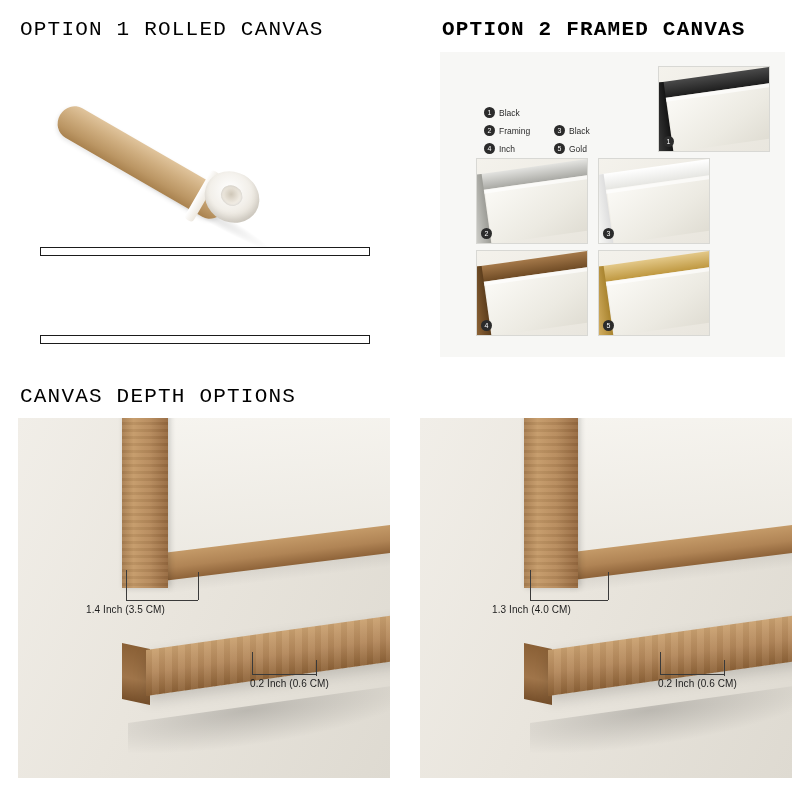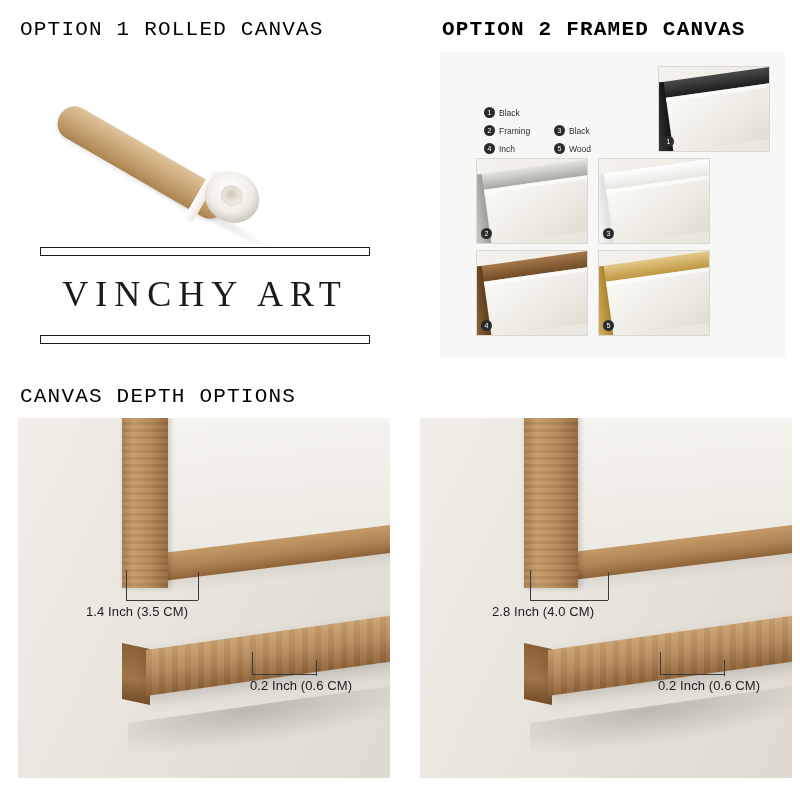--- a/index.html
+++ b/index.html
@@ -315,21 +315,21 @@
     position: absolute;
     left: 110px; top: 284px;
     width: 300px; height: 40px;
     background: radial-gradient(ellipse at 40% 10%, rgba(0,0,0,.18) 0%, rgba(0,0,0,0) 70%);
     transform: skewY(-8deg);
   }
 
   .dim-label {
     position: absolute;
     font-family: "Liberation Sans", sans-serif;
-    font-size: 13px;
+    font-size: 10px;
     color: #1d1d1d;
     white-space: nowrap;
     letter-spacing: .1px;
   }
   .dim-line {
     position: absolute;
     border-top: 1px solid #3a3a3a;
   }
   .dim-tick {
     position: absolute;
@@ -354,21 +354,20 @@
 
 <div id="logo-block">
   <div class="logo-rule r1"></div>
   <div class="logo-rule r2"></div>
   <div class="logo-rule r3"></div>
   <div class="logo-rule r4"></div>
   <div class="logo-tick" style="left:0px;  top:4px;  height:8px;"></div>
   <div class="logo-tick" style="left:329px;top:4px;  height:8px;"></div>
   <div class="logo-tick" style="left:0px;  top:92px; height:8px;"></div>
   <div class="logo-tick" style="left:329px;top:92px; height:8px;"></div>
-  <div class="logo-text">VINCHY ART</div>
 </div>
 
 <div class="section-title" id="title-opt2">OPTION 2 FRAMED CANVAS</div>
 
 <div id="opt2-panel">
 
 
   <div class="swatch-list">
     <div class="swatch-row">
       <div class="swatch-item">
@@ -386,21 +385,21 @@
         <span class="swatch-label">Black</span>
       </div>
     </div>
     <div class="swatch-row">
       <div class="swatch-item">
         <span class="bullet">4</span>
         <span class="swatch-label">Inch</span>
       </div>
       <div class="swatch-item">
         <span class="bullet">5</span>
-        <span class="swatch-label">Wood</span>
+        <span class="swatch-label">Gold</span>
       </div>
     </div>
   </div>
 
   <div class="frame-cell" id="cell-1">
     <div class="fr-canvas"></div>
     <div class="fr-outer">
       <div class="fr-inner"></div>
       <div class="fr-bar-h" style="background:linear-gradient(180deg,#4a4a4a,#1e1e1e);"></div>
       <div class="fr-bar-v" style="background:linear-gradient(90deg,#3a3a3a,#141414);"></div>
@@ -486,18 +485,18 @@
   <div class="ph-frame-h"></div>
   <div class="ph-frame-v" style="width:54px;"></div>
   <div class="ph-floor-shadow"></div>
   <div class="ph-bar-end"></div>
   <div class="ph-bar-bottom"></div>
 </div>
 
 <div class="dim-tick" style="left:530px; top:570px; height:30px;"></div>
 <div class="dim-tick" style="left:608px; top:572px; height:28px;"></div>
 <div class="dim-line" style="left:530px; top:600px; width:78px;"></div>
-<div class="dim-label" style="left:492px; top:604px;">2.8 Inch (4.0 CM)</div>
+<div class="dim-label" style="left:492px; top:604px;">1.3 Inch (4.0 CM)</div>
 
 <div class="dim-tick" style="left:660px; top:652px; height:22px;"></div>
 <div class="dim-tick" style="left:724px; top:660px; height:16px;"></div>
 <div class="dim-line" style="left:660px; top:674px; width:64px;"></div>
 <div class="dim-label" style="left:658px; top:678px;">0.2 Inch (0.6 CM)</div>
 
 </body></html>

